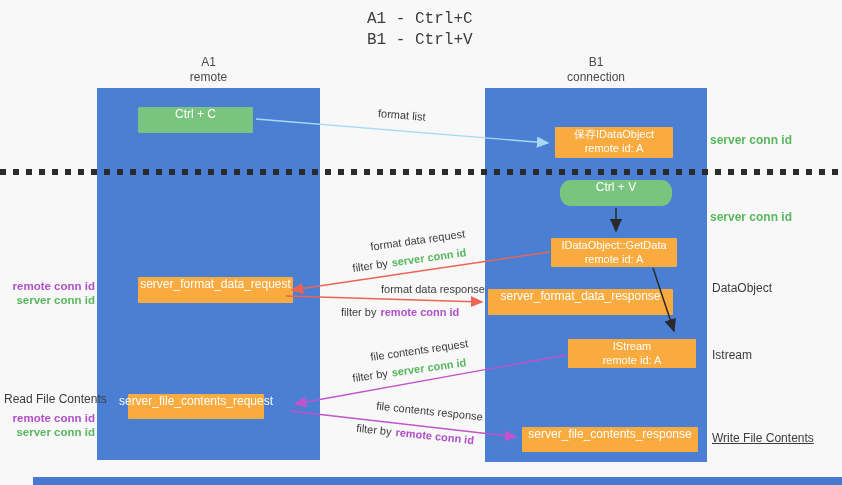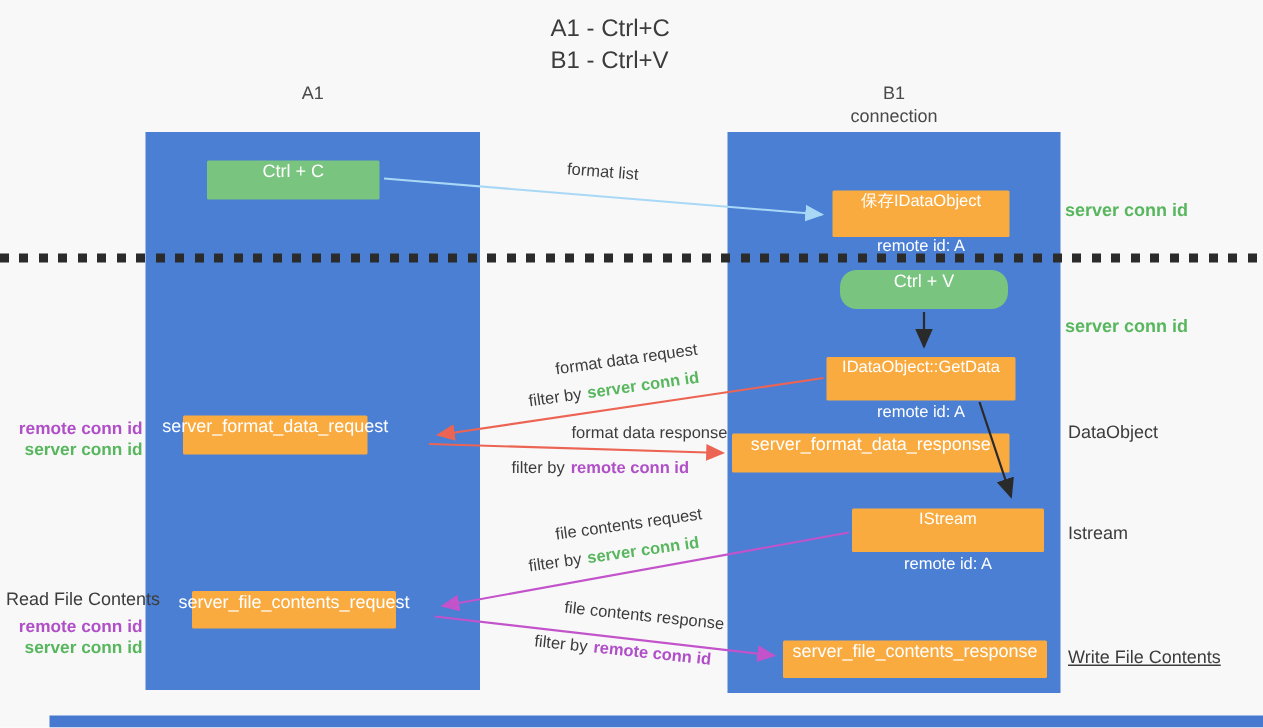--- a/index.html
+++ b/index.html
@@ -1,35 +1,35 @@
 <!DOCTYPE html>
 <html><head>
 <meta charset="utf-8">
 <style>
   html,body{margin:0;padding:0;}
   .stage{
     position:relative;width:842px;height:485px;background:#f8f8f8;
     font-family:"Liberation Sans",sans-serif;overflow:hidden;color:#3f3f3f;
   }
   .abs{position:absolute;}
-  .title{left:367px;top:9px;font-size:16px;line-height:21px;color:#3c3c3c;z-index:6;}
+  .title{left:367px;top:9px;font-size:16px;line-height:21px;color:#3c3c3c;z-index:6;font-family:Liberation Mono, monospace;}
   .colhead{top:55px;text-align:center;font-size:12px;line-height:15px;color:#4a4a4a;z-index:6;}
   .lifeline{background:#4a7fd4;z-index:1;}
   .dotted{
     left:0;top:169px;width:842px;height:6px;z-index:2;
     background:repeating-linear-gradient(90deg,#2b2b2b 0 6px,transparent 6px 13px);
   }
   .bottom-strip{left:33px;top:477px;width:809px;height:8px;background:#4679cf;z-index:1;}
   .node{
     display:flex;align-items:center;justify-content:flex-start;flex-direction:column;
     color:#ffffff;text-align:center;z-index:4;border-radius:1px;
   }
   .green-box{background:#79c47f;font-size:12px;}
   .orange-box{background:#f9ab40;}
-  .fs12{font-size:12px;} .fs11{font-size:11px;line-height:14px;gap:16px;}
+  .fs12{font-size:12px;} .fs11{font-size:11px;line-height:14px;}
   .elabel{font-size:11px;color:#3c3c3c;white-space:nowrap;z-index:6;}
   .side{font-size:12px;white-space:nowrap;z-index:6;}
   .green-t{color:#58b75e;font-weight:bold;}
   .purple-t{color:#b04fc8;font-weight:bold;}
   .dark-t{color:#3c3c3c;}
   .idgap{margin-left:4px;}
   .right-align{text-align:right;}
   svg.overlay{position:absolute;left:0;top:0;z-index:5;pointer-events:none;}
 </style>
 </head>
@@ -37,20 +37,21 @@
 
 <div class="stage">
 
   <div class="abs title">
     <div>A1 - Ctrl+C</div>
     <div>B1 - Ctrl+V</div>
   </div>
 
   <div class="abs colhead" style="left:97px;width:223px;">
     <div>A1</div>
+    <div>remote</div>
   </div>
   <div class="abs colhead" style="left:485px;width:222px;">
     <div>B1</div>
     <div>connection</div>
   </div>
 
   <div class="abs lifeline" style="left:97px;top:88px;width:223px;height:372px;"></div>
   <div class="abs lifeline" style="left:485px;top:88px;width:222px;height:374px;"></div>
 
   <div class="abs dotted"></div>
@@ -68,21 +69,21 @@
 
   <div class="abs node green-box" style="left:560px;top:180px;width:112px;height:26px;border-radius:11px;">
     <span>Ctrl + V</span>
   </div>
 
   <div class="abs node orange-box fs11" style="left:551px;top:238px;width:126px;height:29px;">
     <span>IDataObject::GetData</span>
     <span>remote id: A</span>
   </div>
 
-  <div class="abs node orange-box fs12" style="left:122px;top:277px;width:123px;height:26px;">
+  <div class="abs node orange-box fs12" style="left:138px;top:277px;width:155px;height:26px;">
     <span>server_format_data_request</span>
   </div>
 
   <div class="abs node orange-box fs12" style="left:488px;top:289px;width:185px;height:26px;">
     <span>server_format_data_response</span>
   </div>
 
   <div class="abs node orange-box fs11" style="left:568px;top:339px;width:128px;height:29px;">
     <span>IStream</span>
     <span>remote id: A</span>

